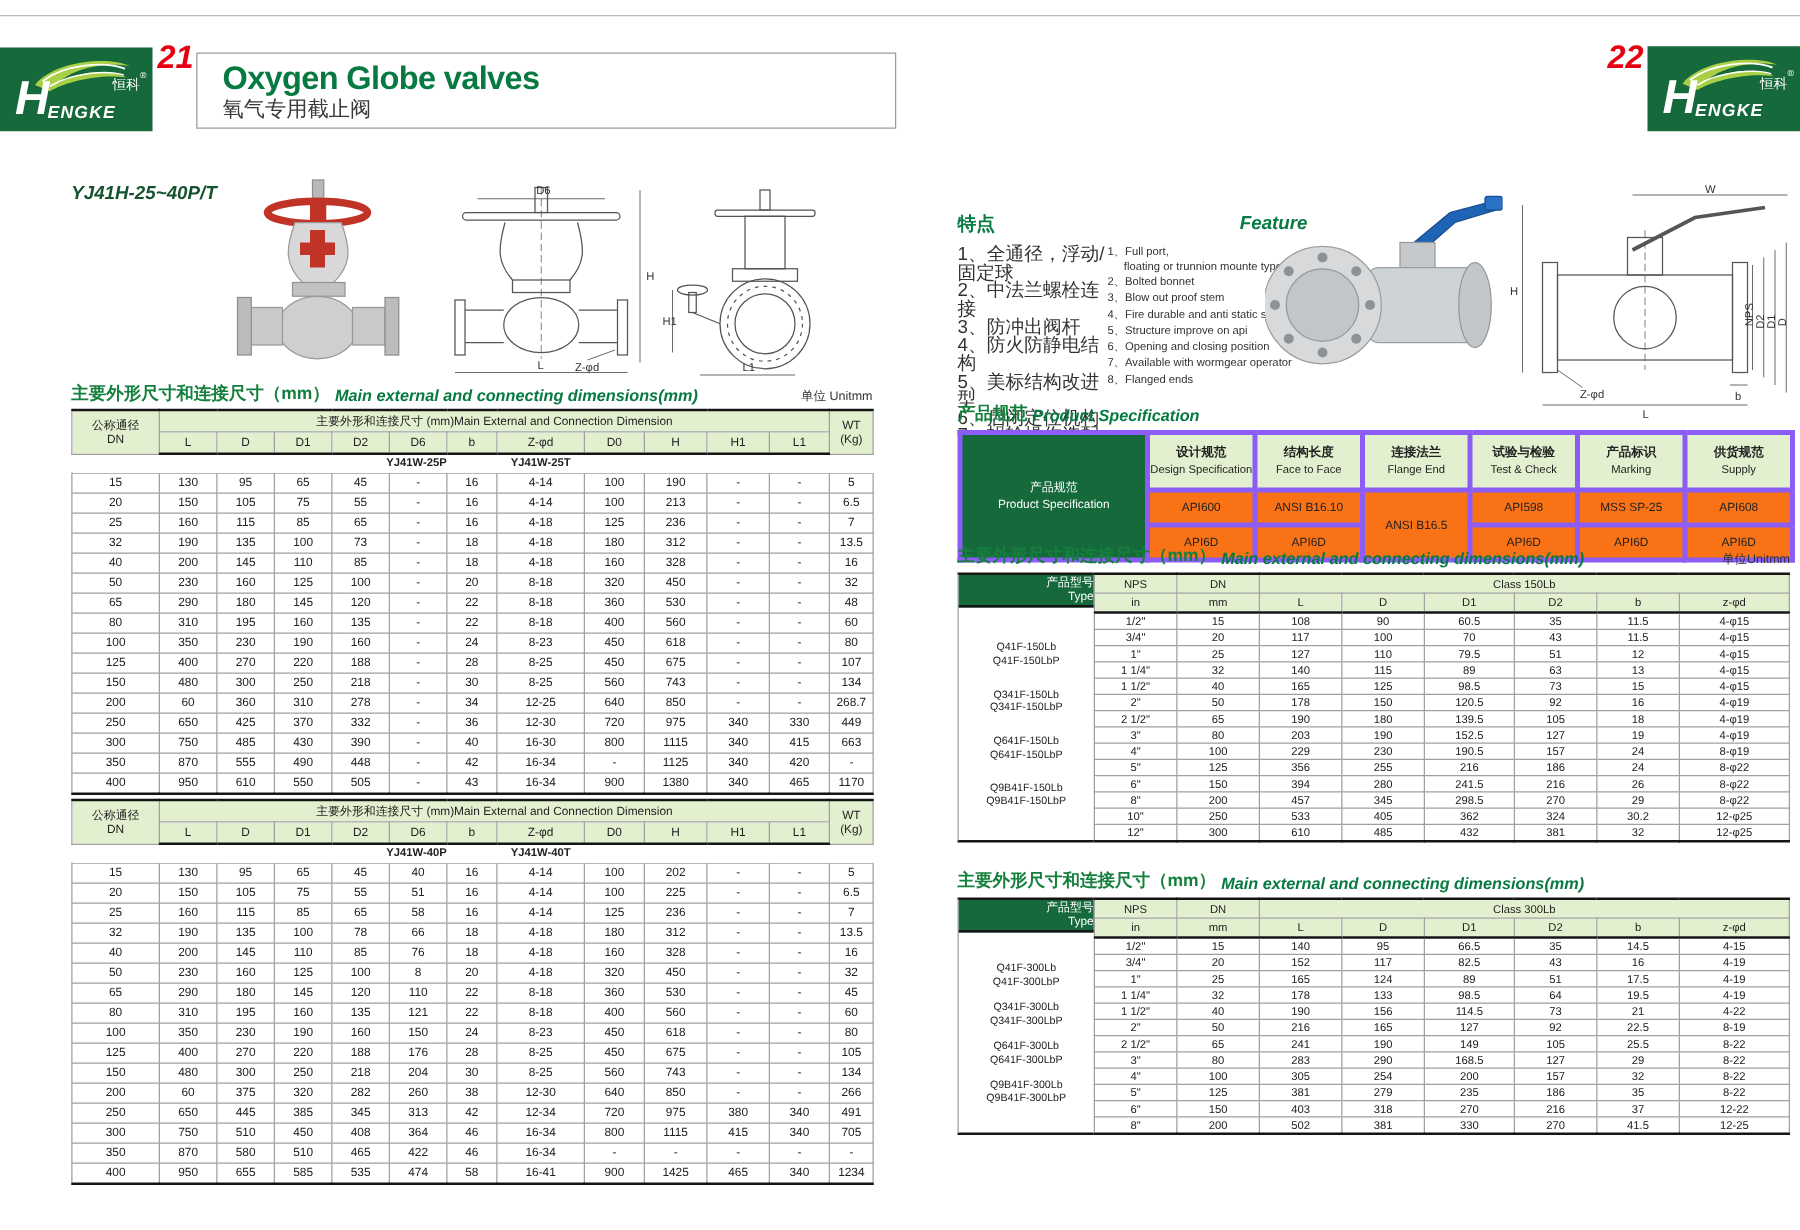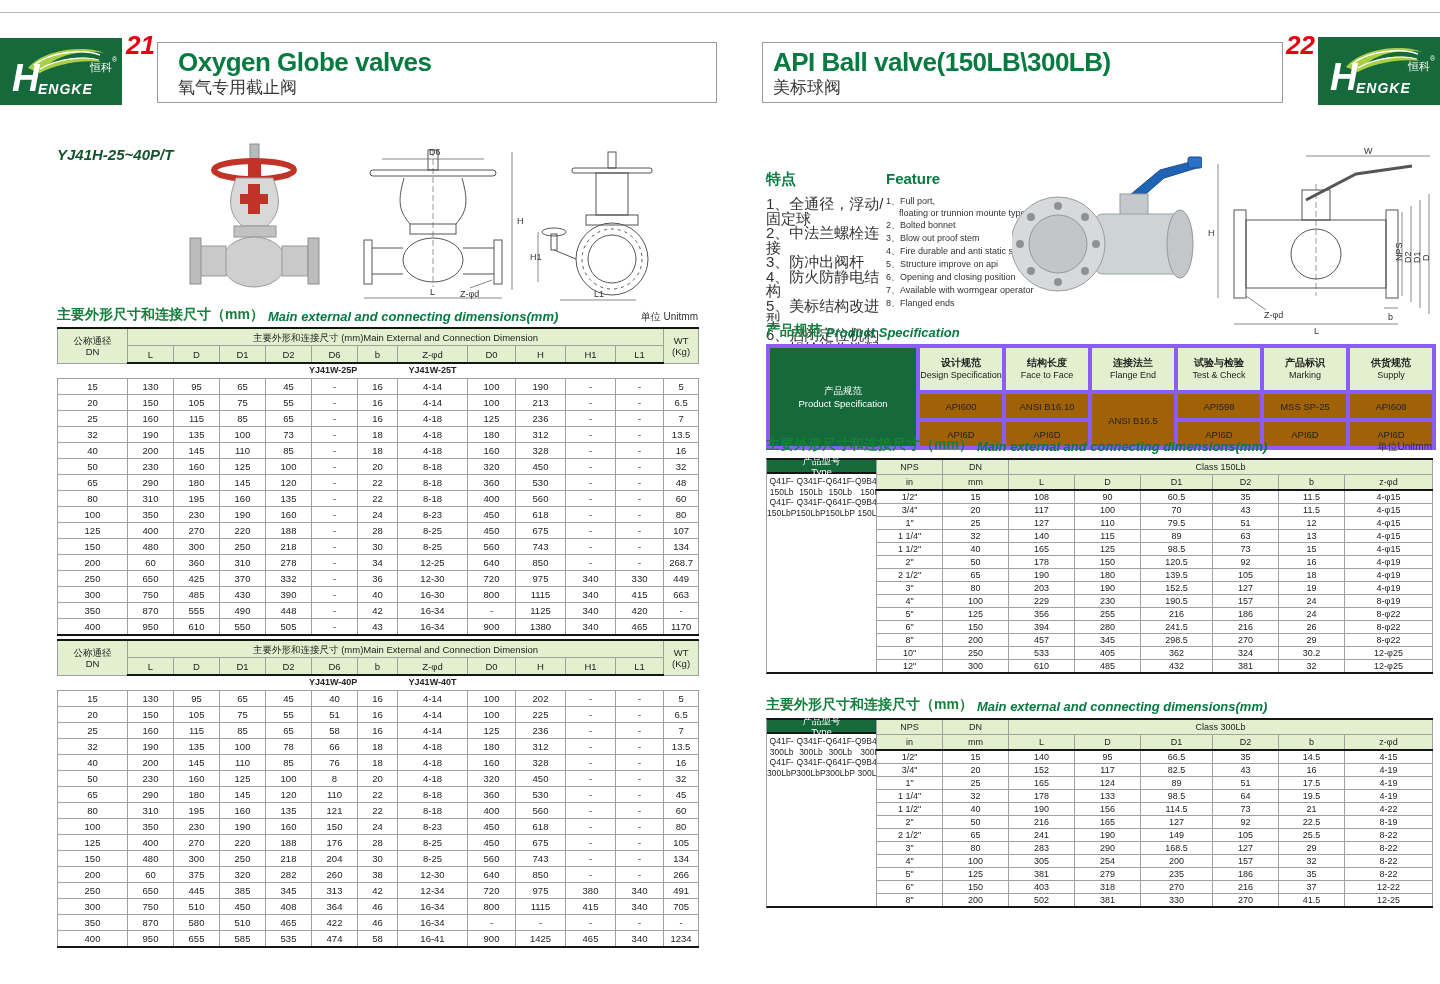--- a/index.html
+++ b/index.html
@@ -45,31 +45,31 @@
   .feat-title{font-size:15px;font-weight:bold;color:#067a40;margin-bottom:8px;}
   .flist .li{font-size:15px;line-height:14.5px;color:#333;}
   .flist-en .li{font-size:9px;line-height:13px;color:#333;}
   .flist .sub{padding-left:13px;font-size:9px;line-height:11px;color:#333;}
 
   .spec{border-collapse:collapse;table-layout:fixed;width:666px;
         border-top:2px solid #151515;border-bottom:2px solid #151515;}
   .spec th,.spec td{border:4px solid #8b5cf6;text-align:center;padding:0;}
   .spec th{background:#e3f0cf;height:42px;font-size:10px;line-height:13px;font-weight:bold;}
   .spec th .en{font-weight:normal;font-size:9px;}
-  .spec td{height:24px;font-size:9.5px;background:#a16207;}
+  .spec td{height:24px;font-size:9.5px;background:#f97316;}
   .dark{background:#15693a !important;color:#fff;font-size:10px;line-height:13px;}
 
   .dimflex{position:absolute;left:766px;display:flex;width:666px;align-items:stretch;}
   .typecol{width:110px;box-sizing:border-box;border-top:2px solid #151515;border-bottom:2px solid #151515;
            border-left:1px solid #a0a0a0;display:flex;flex-direction:column;background:#fff;}
-  .typehead{height:14px;box-sizing:border-box;display:flex;flex-direction:column;justify-content:center;
-            color:#fff;background:#15693a;font-size:9.5px;line-height:11px;text-align:center;
+  .typehead{height:26px;box-sizing:border-box;display:flex;flex-direction:column;justify-content:center;
+            color:#fff;background:#15693a;font-size:9.5px;line-height:11px;text-align:right;
             border-bottom:2px solid #151515;}
-  .typegroups{flex:1;display:flex;flex-direction:row;justify-content:space-around;
-              border-right:0;padding:2px 0;}
+  .typegroups{flex:1;display:flex;flex-direction:column;justify-content:space-around;
+              border-right:0;padding:18px 0;}
   .typegroups .group{font-size:8.5px;line-height:10.5px;text-align:center;color:#222;}
   .rtbl td{height:12px;font-size:9px;}
   .rtbl thead th{height:14px;font-size:9px;line-height:11px;}
 
   svg text{font-family:"Liberation Sans",sans-serif;}
   .drawlabel{fill:#333;font-size:9px;}
 </style>
 </head>
 <body>
 
@@ -86,24 +86,20 @@
       <text x="90" y="33" font-size="11" fill="#fff">恒科</text>
       <text x="112" y="24" font-size="7" fill="#fff">®</text>
     </svg>
   </div>
   <div class="pagenum" style="left:126px;top:30px;">21</div>
   <div class="titlebox" style="left:157px;top:42px;width:560px;height:61px;padding:4px 0 0 20px;">
     <div class="en">Oxygen Globe valves</div>
     <div class="zh">氧气专用截止阀</div>
   </div>
 
-  <div class="titlebox" style="left:762px;top:42px;width:521px;height:61px;padding:4px 0 0 10px;">
-    <div class="en">API Ball valve(150LB\300LB)</div>
-    <div class="zh">美标球阀</div>
-  </div>
   <div class="pagenum" style="left:1286px;top:30px;">22</div>
   <div class="logo" style="left:1318px;top:37px;width:122px;height:68px;">
     <svg width="122" height="68">
       <path d="M28 30 C44 10, 88 7, 104 15 C84 11, 58 17, 47 28 C68 17, 92 18, 101 24 C78 21, 52 28, 40 35 Z" fill="#a8cf45"></path>
       <path d="M34 27 C52 13, 84 11, 100 17" stroke="#fff" stroke-width="1.5" fill="none"></path>
       <path d="M40 31 C58 20, 86 18, 99 22" stroke="#fff" stroke-width="1.2" fill="none"></path>
       <text x="12" y="53" font-size="38" font-style="italic" font-weight="bold" fill="#fff">H</text>
       <text x="38" y="56" font-size="14" font-style="italic" font-weight="bold" letter-spacing="1" fill="#fff">ENGKE</text>
       <text x="90" y="33" font-size="11" fill="#fff">恒科</text>
       <text x="112" y="24" font-size="7" fill="#fff">®</text>
@@ -775,21 +771,21 @@
         <div class="li">2、中法兰螺栓连接</div>
         <div class="li">3、防冲出阀杆</div>
         <div class="li">4、防火防静电结构</div>
         <div class="li">5、美标结构改进型</div>
         <div class="li">6、启闭定位机构</div>
         <div class="li">7、蜗轮操作选配</div>
         <div class="li">8、标准法兰连接</div>
       </div>
   </div>
   <div class="abs" style="left:886px;top:170px;width:160px;">
-    <div class="feat-title" style="">Feature</div>
+    <div class="feat-title" style="font-style:italic;text-align:right;">Feature</div>
     <div class="flist flist-en">
         <div class="li">1、Full port,<div class="sub">floating or trunnion mounte type</div></div>
         <div class="li">2、Bolted bonnet</div>
         <div class="li">3、Blow out proof stem</div>
         <div class="li">4、Fire durable and anti static safety</div>
         <div class="li">5、Structure improve on api</div>
         <div class="li">6、Opening and closing position</div>
         <div class="li">7、Available with wormgear operator</div>
         <div class="li">8、Flanged ends</div>
       </div>

